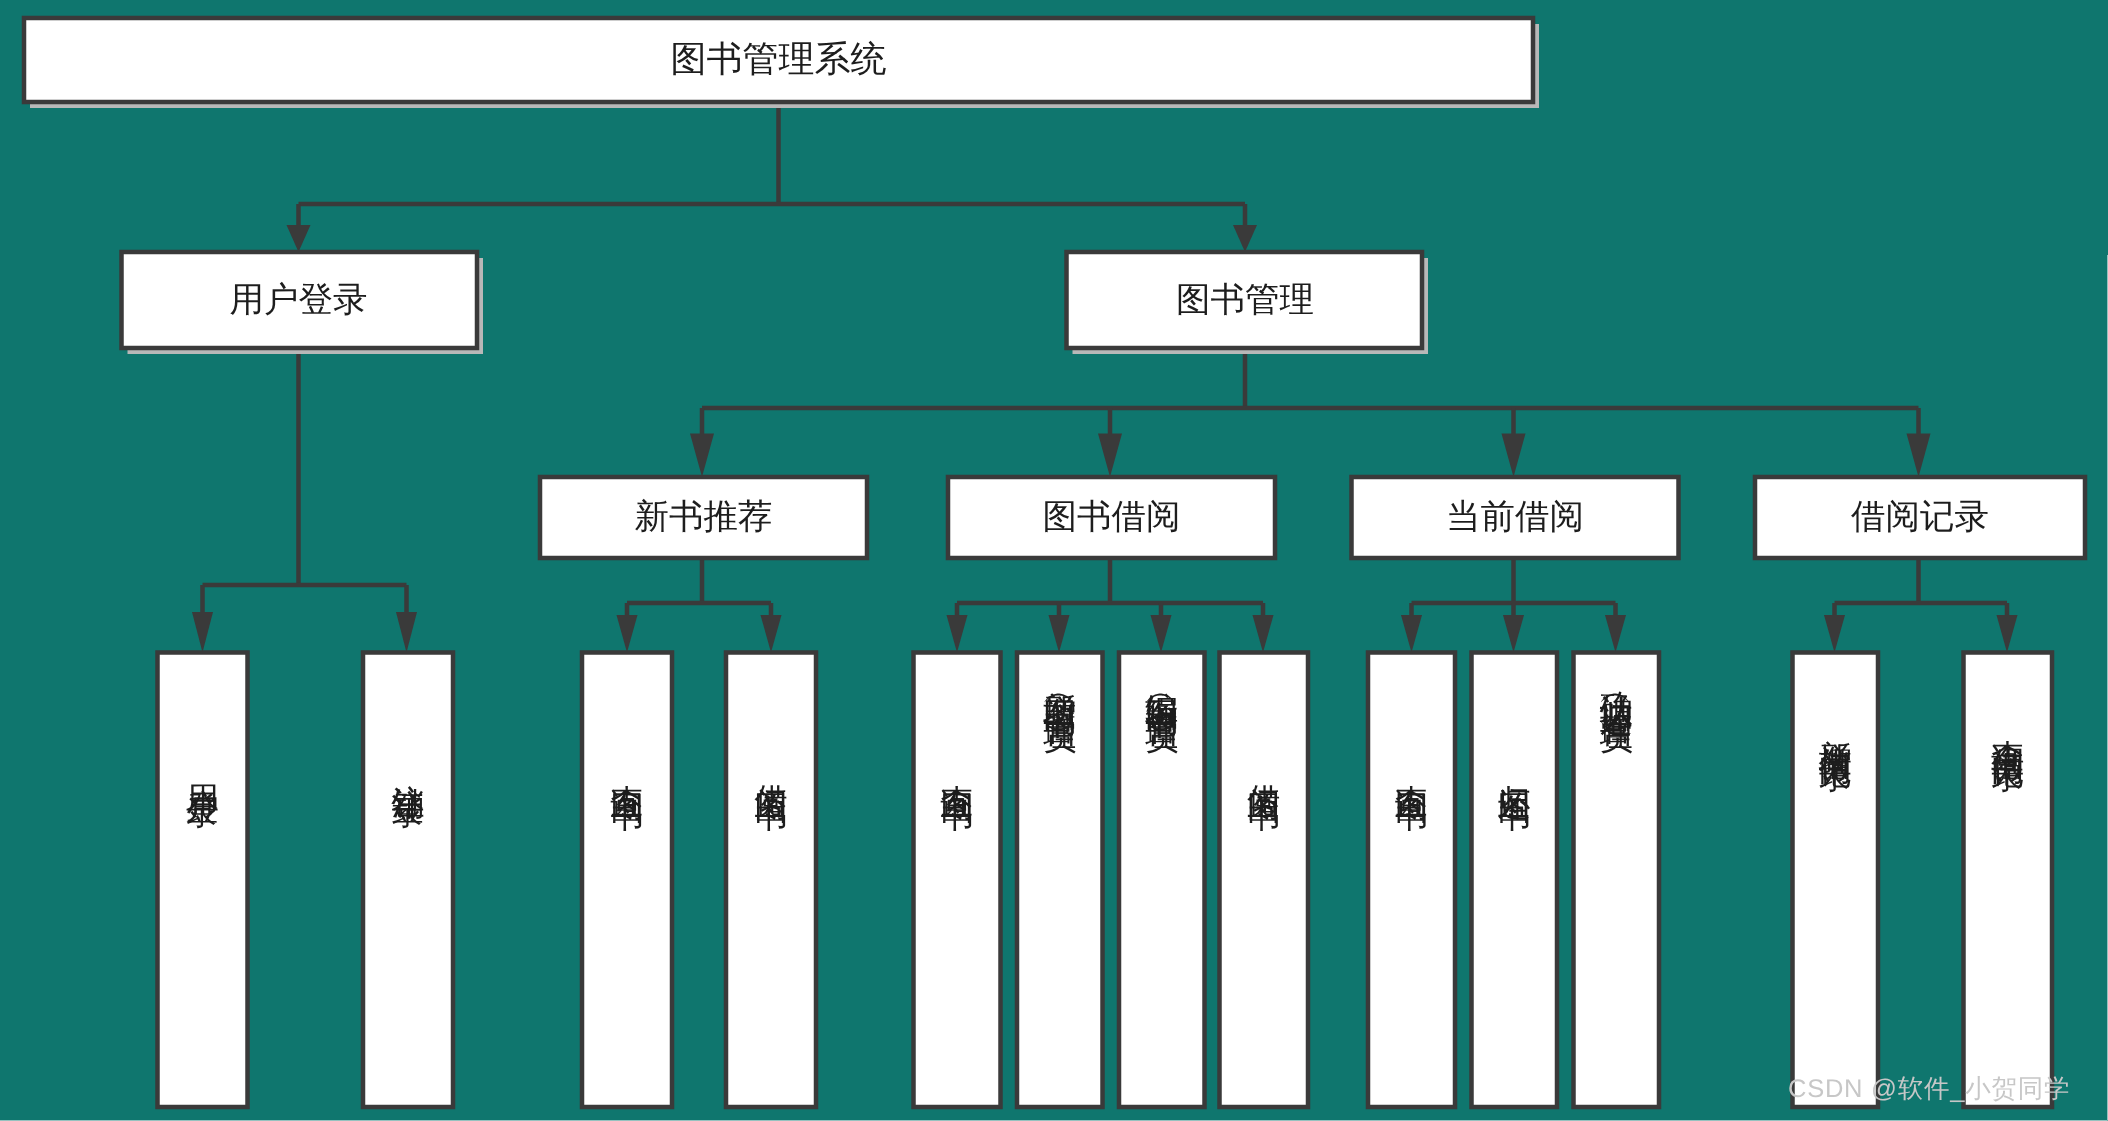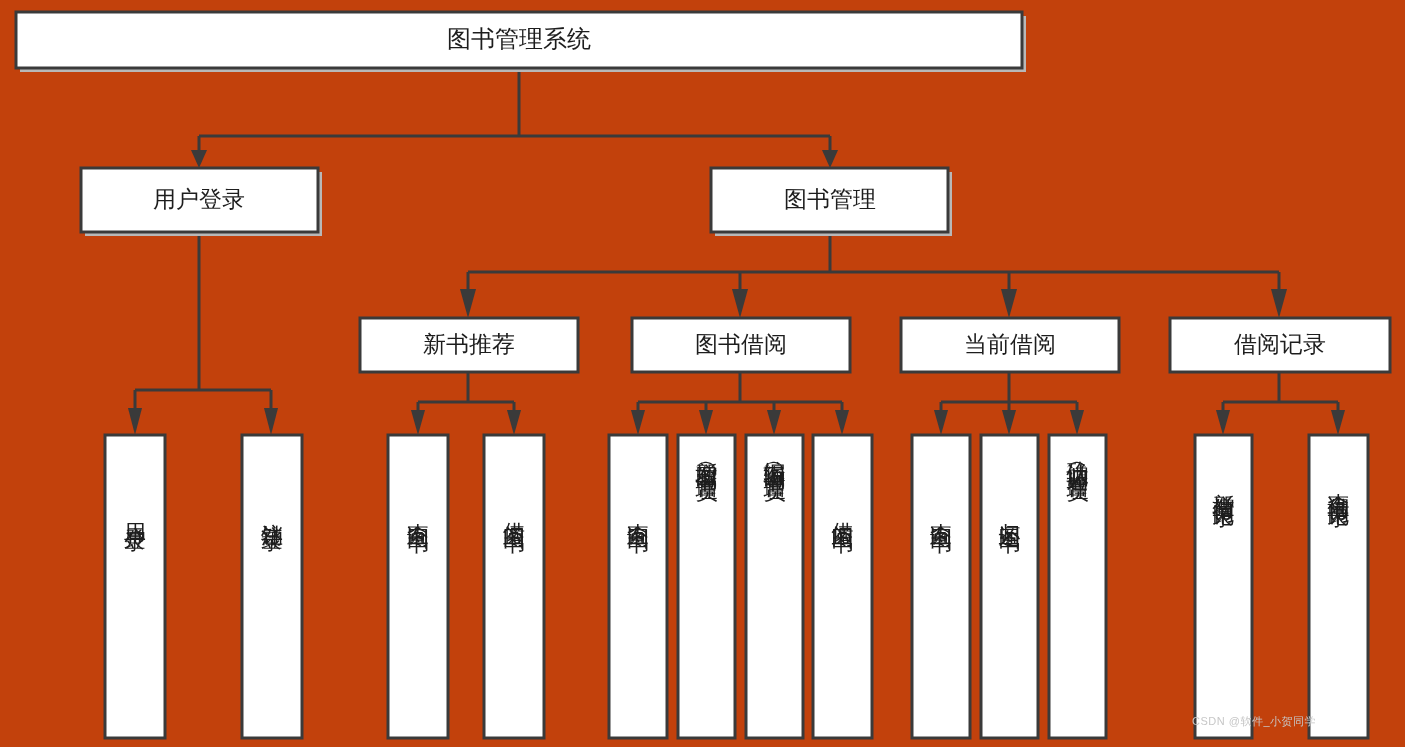--- a/index.html
+++ b/index.html
@@ -8,21 +8,21 @@
     padding: 0;
     background: #ffffff;
   }
   body {
     font-family: "Liberation Sans", "DejaVu Sans", sans-serif;
   }
   #diagram-root {
     position: relative;
     width: 1405px;
     height: 747px;
-    background: #c2410c;
+    background: #0f766e;
     overflow: hidden;
   }
   svg.diagram-canvas {
     position: absolute;
     left: 0;
     top: 0;
     width: 1405px;
     height: 747px;
   }
   .node-rect {
@@ -70,21 +70,21 @@
     line-height: 1.0;
     letter-spacing: 3px;
     color: #1d1d1d;
     white-space: nowrap;
   }
   .watermark {
     position: absolute;
     left: 1192px;
     top: 714px;
     font-family: "Liberation Sans", "DejaVu Sans", sans-serif;
-    font-size: 11px;
+    font-size: 17px;
     color: #c7c7c7;
     white-space: nowrap;
     letter-spacing: 0.5px;
   }
 </style>
 </head>
 <body>
 
 <div id="diagram-root">
 

